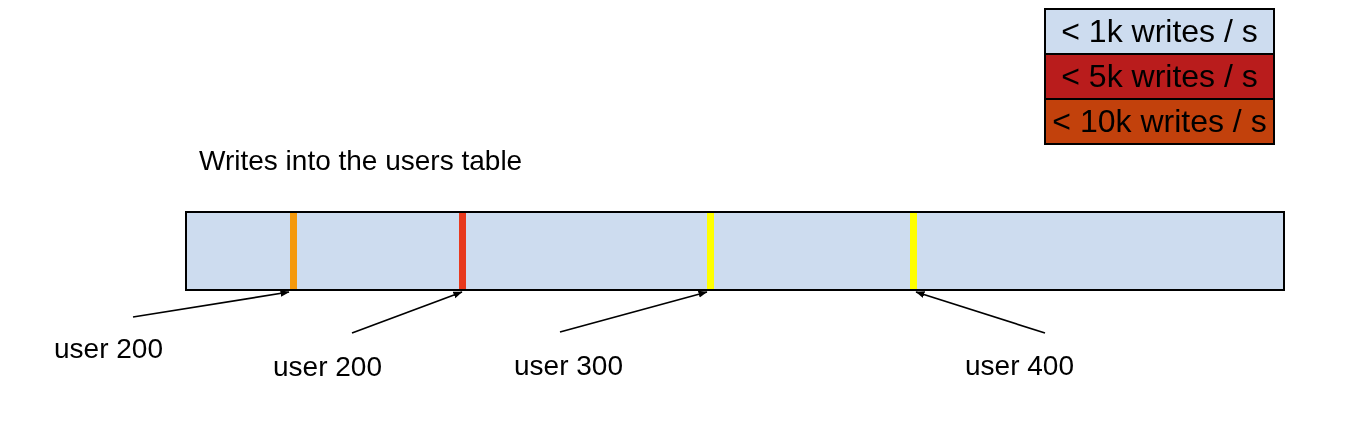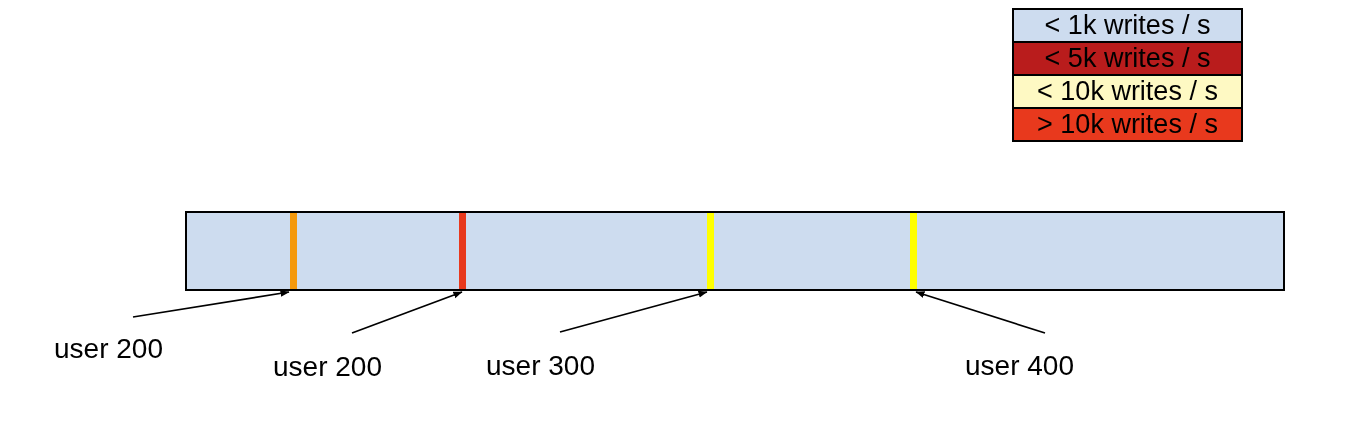--- a/index.html
+++ b/index.html
@@ -26,28 +26,29 @@
   }
   .legend {
     position: absolute;
     left: 1012px;
     top: 8px;
     width: 231px;
   }
   .legend-row {
     box-sizing: border-box;
     width: 231px;
-    height: 35px;
+    height: 47px;
     border: 2px solid #000000;
     margin-top: -2px;
     display: flex;
     align-items: center;
     justify-content: center;
-    font-size: 27px;
+    font-size: 32px;
     white-space: nowrap;
+    margin-left: 32px;
   }
   .legend-row:first-child { margin-top: 0; }
   .bar {
     position: absolute;
     box-sizing: border-box;
     left: 185px;
     top: 211px;
     width: 1100px;
     height: 80px;
     border: 2px solid #000000;
@@ -69,41 +70,39 @@
     pointer-events: none;
   }
   .user-label {
     position: absolute;
     font-size: 28px;
     line-height: 1;
     white-space: nowrap;
   }
   .label-100 { left: 54px;  top: 335px; }
   .label-200 { left: 273px; top: 353px; }
-  .label-300 { left: 486px; top: 352px; }
+  .label-300 { left: 514px; top: 352px; }
   .label-400 { left: 965px; top: 352px; text-align: center; }
 </style>
 </head>
 <body>
 
 <div class="canvas">
 
+  <div class="title">Writes into the users table</div>
 
   <div class="legend">
     <div class="legend-row" style="background-color: rgb(205, 220, 239);">
       <span>&lt; 1k writes / s</span>
     </div>
     <div class="legend-row" style="background-color: #b91c1c;">
       <span>&lt; 5k writes / s</span>
     </div>
-    <div class="legend-row" style="background-color: #fef9c3; text-align: center;">
+    <div class="legend-row" style="background-color: #c2410c; text-align: center;">
       <span>&lt; 10k writes / s</span>
-    </div>
-    <div class="legend-row" style="background-color: rgb(232, 57, 29);">
-      <span>&gt; 10k writes / s</span>
     </div>
   </div>
 
   <div class="bar" style="background-color: rgb(205, 220, 239);">
     <div class="marker marker-100" style="background-color: rgb(244, 153, 13);"></div>
     <div class="marker marker-200" style="background-color: rgb(232, 57, 29);"></div>
     <div class="marker marker-300" style="background-color: rgb(255, 255, 0);"></div>
     <div class="marker marker-400" style="background-color: rgb(255, 255, 0);"></div>
   </div>
 

